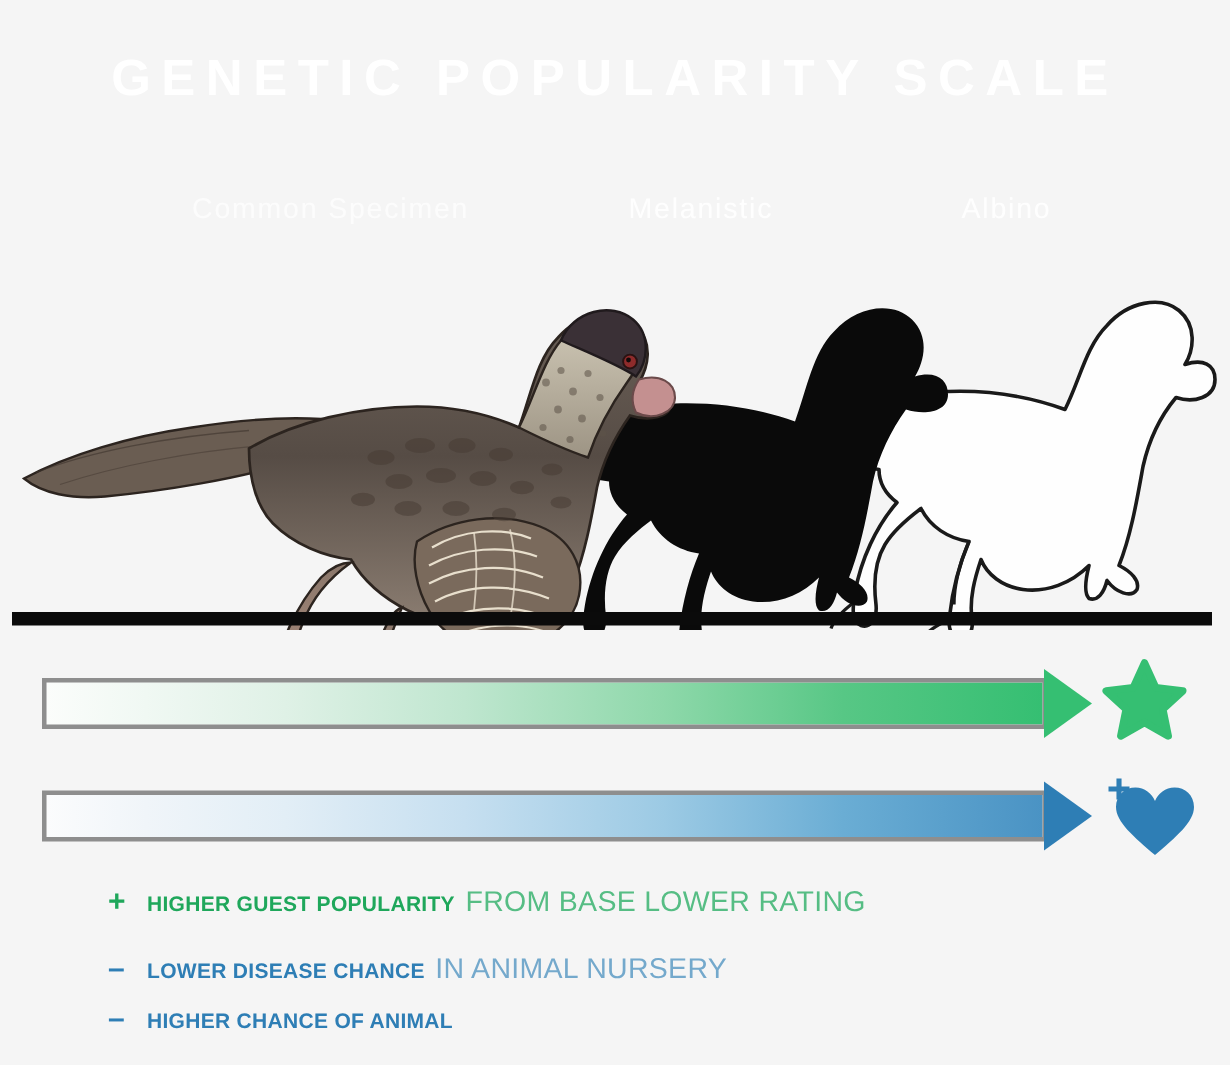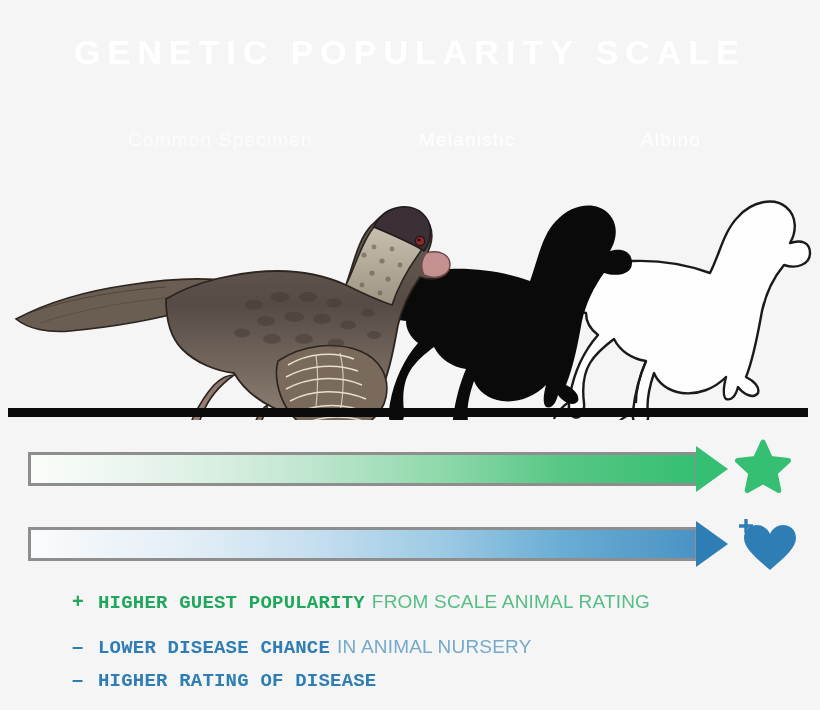--- a/index.html
+++ b/index.html
@@ -143,23 +143,22 @@
   .legend-row.row-2 { left: 72px; top: 78px; }
 
   .legend-sign {
     display: inline-block;
     width: 26px;
     font-size: 20px;
     font-weight: bold;
   }
   .legend-strong {
     font-weight: bold;
-    font-size: 19px;
+    font-size: 14px;
     letter-spacing: 0.2px;
-    font-family: Liberation Mono, monospace;
   }
   .legend-rest {
     font-weight: normal;
     font-size: 19px;
     letter-spacing: 0.2px;
     margin-left: 7px;
     opacity: 0.92;
   }
   .legend-row.green .legend-sign,
   .legend-row.green .legend-strong { color: #1fa75b; }
@@ -400,26 +399,26 @@
                  C 56 12, 62 17, 62 25
                  C 62 35, 50 45, 36 57 Z" fill="#2e7eb5"></path>
       </svg>
     </div>
   </div>
 
   <div class="legend">
     <div class="legend-row green row-0">
       <span class="legend-sign">+</span>
       <span class="legend-strong">HIGHER GUEST POPULARITY</span>
-      <span class="legend-rest">FROM SCALE ANIMAL RATING</span>
+      <span class="legend-rest">FROM BASE LOWER RATING</span>
     </div>
     <div class="legend-row blue row-1">
       <span class="legend-sign">–</span>
       <span class="legend-strong">LOWER DISEASE CHANCE</span>
       <span class="legend-rest">IN ANIMAL NURSERY</span>
     </div>
     <div class="legend-row blue row-2">
       <span class="legend-sign">–</span>
-      <span class="legend-strong">HIGHER RATING OF DISEASE</span>
+      <span class="legend-strong">HIGHER CHANCE OF ANIMAL</span>
     </div>
   </div>
 
 </div>
 
 </body></html>

